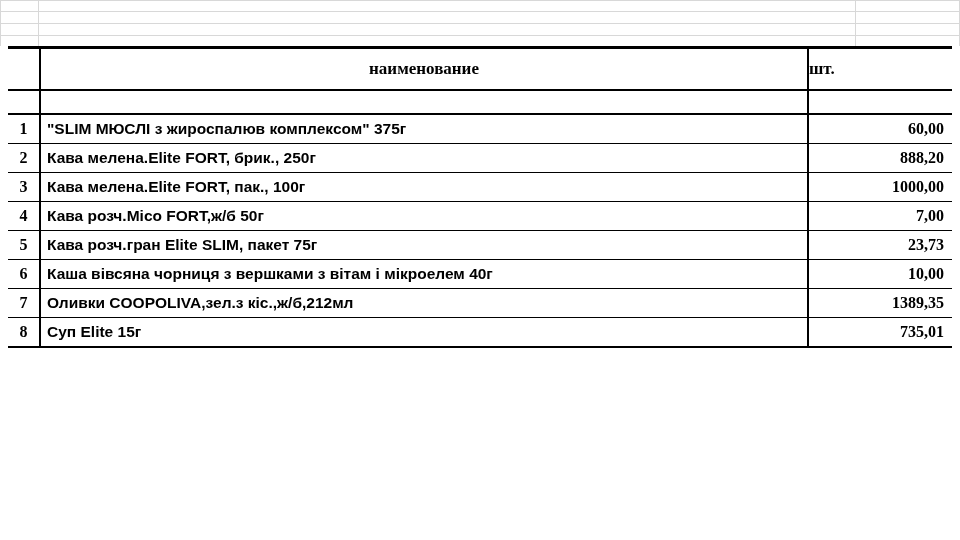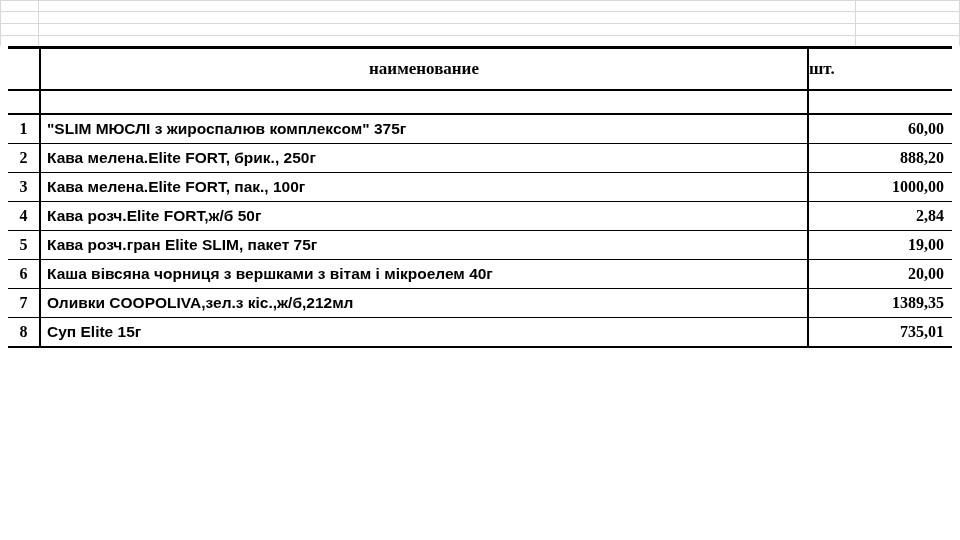--- a/index.html
+++ b/index.html
@@ -176,32 +176,32 @@
           <td class="cell-name">Кава мелена.Elite FORT, брик., 250г</td>
           <td class="cell-qty">888,20</td>
         </tr>
         <tr class="data-row">
           <td class="cell-num">3</td>
           <td class="cell-name">Кава мелена.Elite FORT, пак., 100г</td>
           <td class="cell-qty">1000,00</td>
         </tr>
         <tr class="data-row">
           <td class="cell-num">4</td>
-          <td class="cell-name">Кава розч.Elite FORT,ж/б 50г</td>
-          <td class="cell-qty">2,84</td>
+          <td class="cell-name">Кава розч.Mico FORT,ж/б 50г</td>
+          <td class="cell-qty">7,00</td>
         </tr>
         <tr class="data-row">
           <td class="cell-num">5</td>
           <td class="cell-name">Кава розч.гран Elite SLIM, пакет 75г</td>
-          <td class="cell-qty">19,00</td>
+          <td class="cell-qty">23,73</td>
         </tr>
         <tr class="data-row">
           <td class="cell-num">6</td>
           <td class="cell-name">Каша вівсяна чорниця з вершками з вітам і мікроелем 40г</td>
-          <td class="cell-qty">20,00</td>
+          <td class="cell-qty">10,00</td>
         </tr>
         <tr class="data-row">
           <td class="cell-num">7</td>
           <td class="cell-name">Оливки COOPOLIVA,зел.з кіс.,ж/б,212мл</td>
           <td class="cell-qty">1389,35</td>
         </tr>
         <tr class="data-row">
           <td class="cell-num">8</td>
           <td class="cell-name">Суп  Elite 15г</td>
           <td class="cell-qty">735,01</td>

